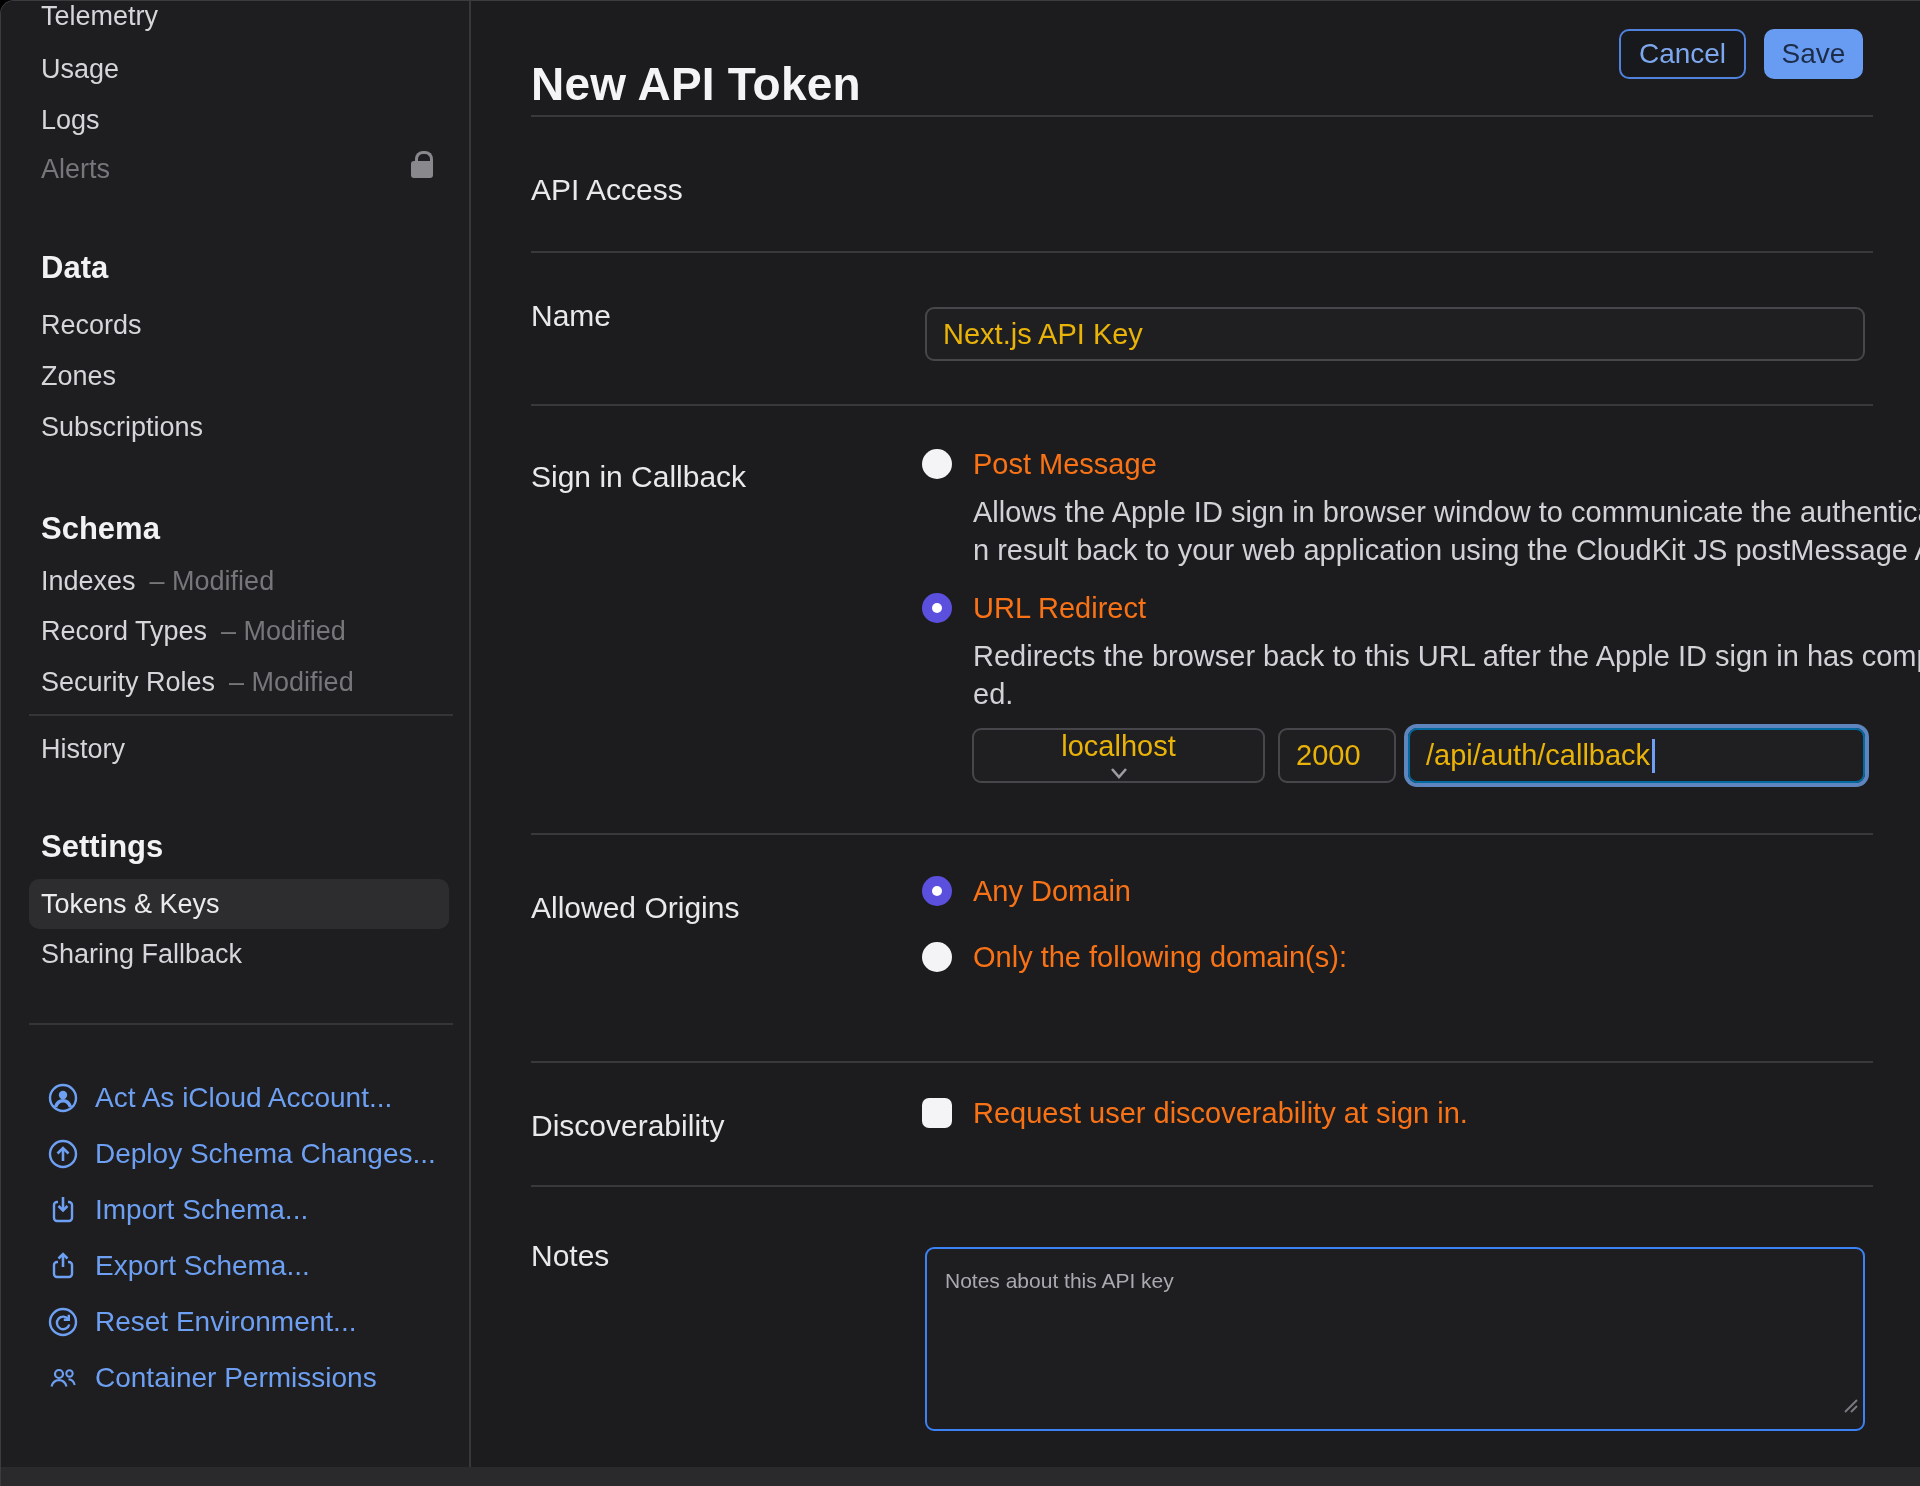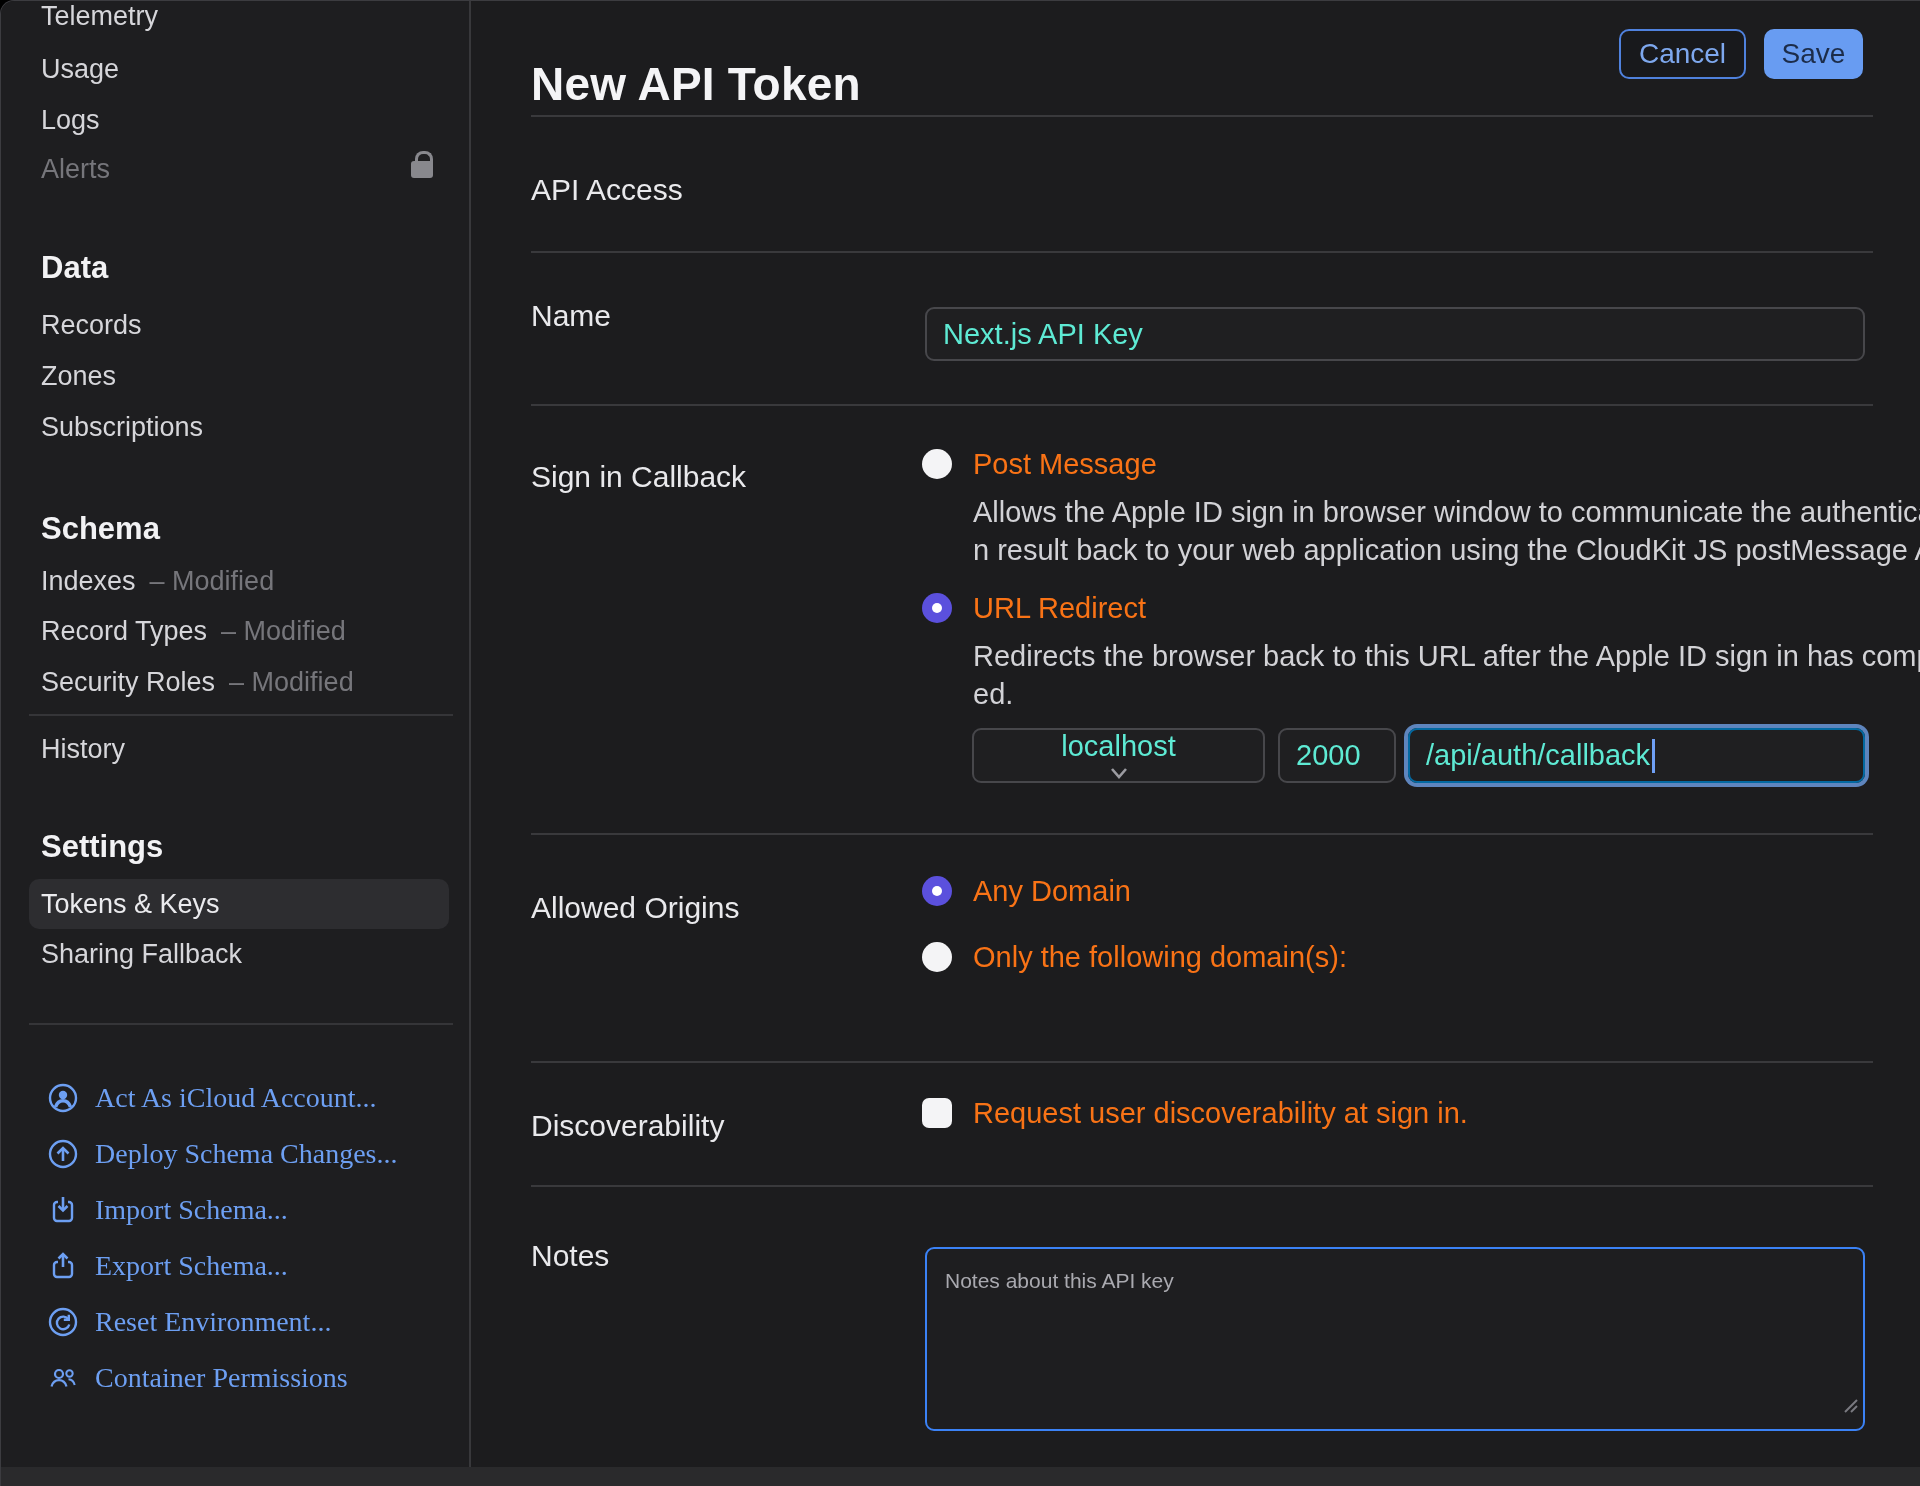--- a/index.html
+++ b/index.html
@@ -23,37 +23,37 @@
   .nav-selected{position:absolute;left:28px;top:878px;width:420px;height:50px;
                 background:#2d2d30;border-radius:10px;line-height:50px;padding-left:12px;
                 font-size:27px;color:#ebebee;box-sizing:border-box;}
   
   .lock{position:absolute;left:410px;top:150px;width:24px;height:28px;}
   .lock .shackle{position:absolute;left:4px;top:0;width:12px;height:13px;
                  border:3px solid #88888d;border-bottom:none;border-radius:8px 8px 0 0;}
   .lock .body{position:absolute;left:0;top:10px;width:22px;height:17px;background:#88888d;border-radius:3px;}
   
   .side-link{position:absolute;left:46px;display:flex;align-items:center;gap:16px;
-             height:34px;color:#6d9ff2;font-size:28px;white-space:nowrap;cursor:pointer;font-family:Liberation Serif, serif;}
+             height:34px;color:#6d9ff2;font-size:28px;white-space:nowrap;cursor:pointer;}
   .side-link svg{flex:0 0 auto;}
 
   
   .main{position:absolute;left:470px;top:0;width:1642px;height:1486px;background:#1c1c1e;}
   .page-title{position:absolute;left:60px;top:24px;font-size:46px;line-height:56px;
               font-weight:700;color:#f4f4f6;letter-spacing:.2px;}
   .btn{position:absolute;top:28px;height:50px;border-radius:10px;font-size:28px;
        display:flex;align-items:center;justify-content:center;box-sizing:border-box;cursor:pointer;}
   .btn-cancel{left:1148px;width:127px;border:2px solid #4f81dd;color:#7ea8ee;background:rgba(10,14,24,.25);}
   .btn-save{left:1293px;width:99px;background:#689cf2;color:#1c2c49;font-weight:500;}
   .hr{position:absolute;left:60px;width:1342px;height:2px;background:#39393c;}
   .field-label{position:absolute;left:60px;font-size:30px;line-height:38px;color:#e9e9ec;white-space:nowrap;}
 
   .tbox{position:absolute;box-sizing:border-box;border:2px solid #47474b;border-radius:9px;
         background:rgba(255,255,255,0.015);display:flex;align-items:center;
-        font-size:29px;color:#5eead4;padding:0 16px;white-space:nowrap;}
+        font-size:29px;color:#eab308;padding:0 16px;white-space:nowrap;}
   .select{justify-content:space-between;cursor:pointer;flex-direction:column;}
   .chevron{display:flex;align-items:center;}
   .tbox.focused{border:2px solid #0369a1;box-shadow:0 0 0 4px rgba(111,160,230,.8);}
   .caret{display:inline-block;width:3px;height:34px;background:#6f9ff5;margin-left:2px;}
 
   .radio{position:absolute;width:30px;height:30px;border-radius:50%;cursor:pointer;}
   .radio.off{background:#f4f4f6;}
   .radio.on{background:#5b50dd;}
   .radio.on::after{content:"";position:absolute;left:10px;top:10px;width:10px;height:10px;
                    border-radius:50%;background:#fff;}

